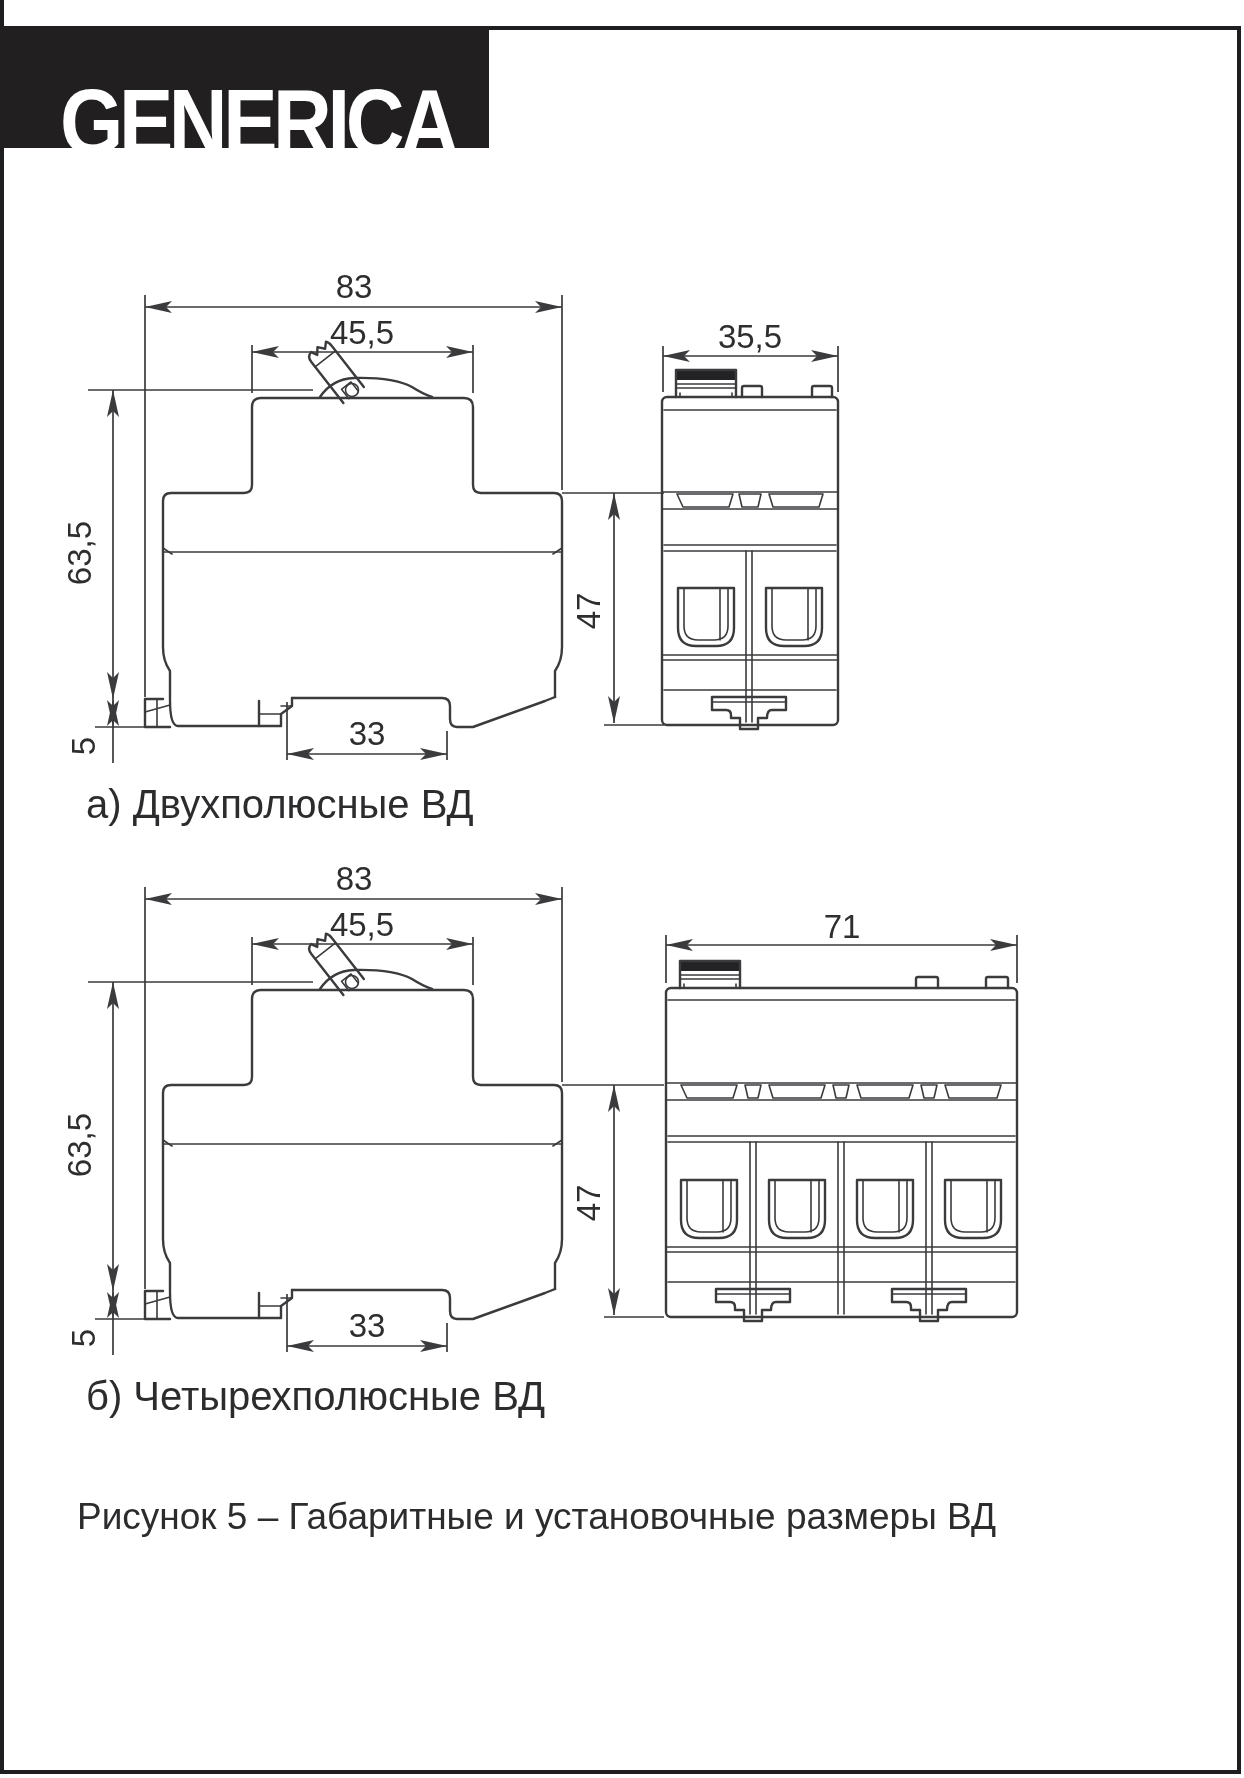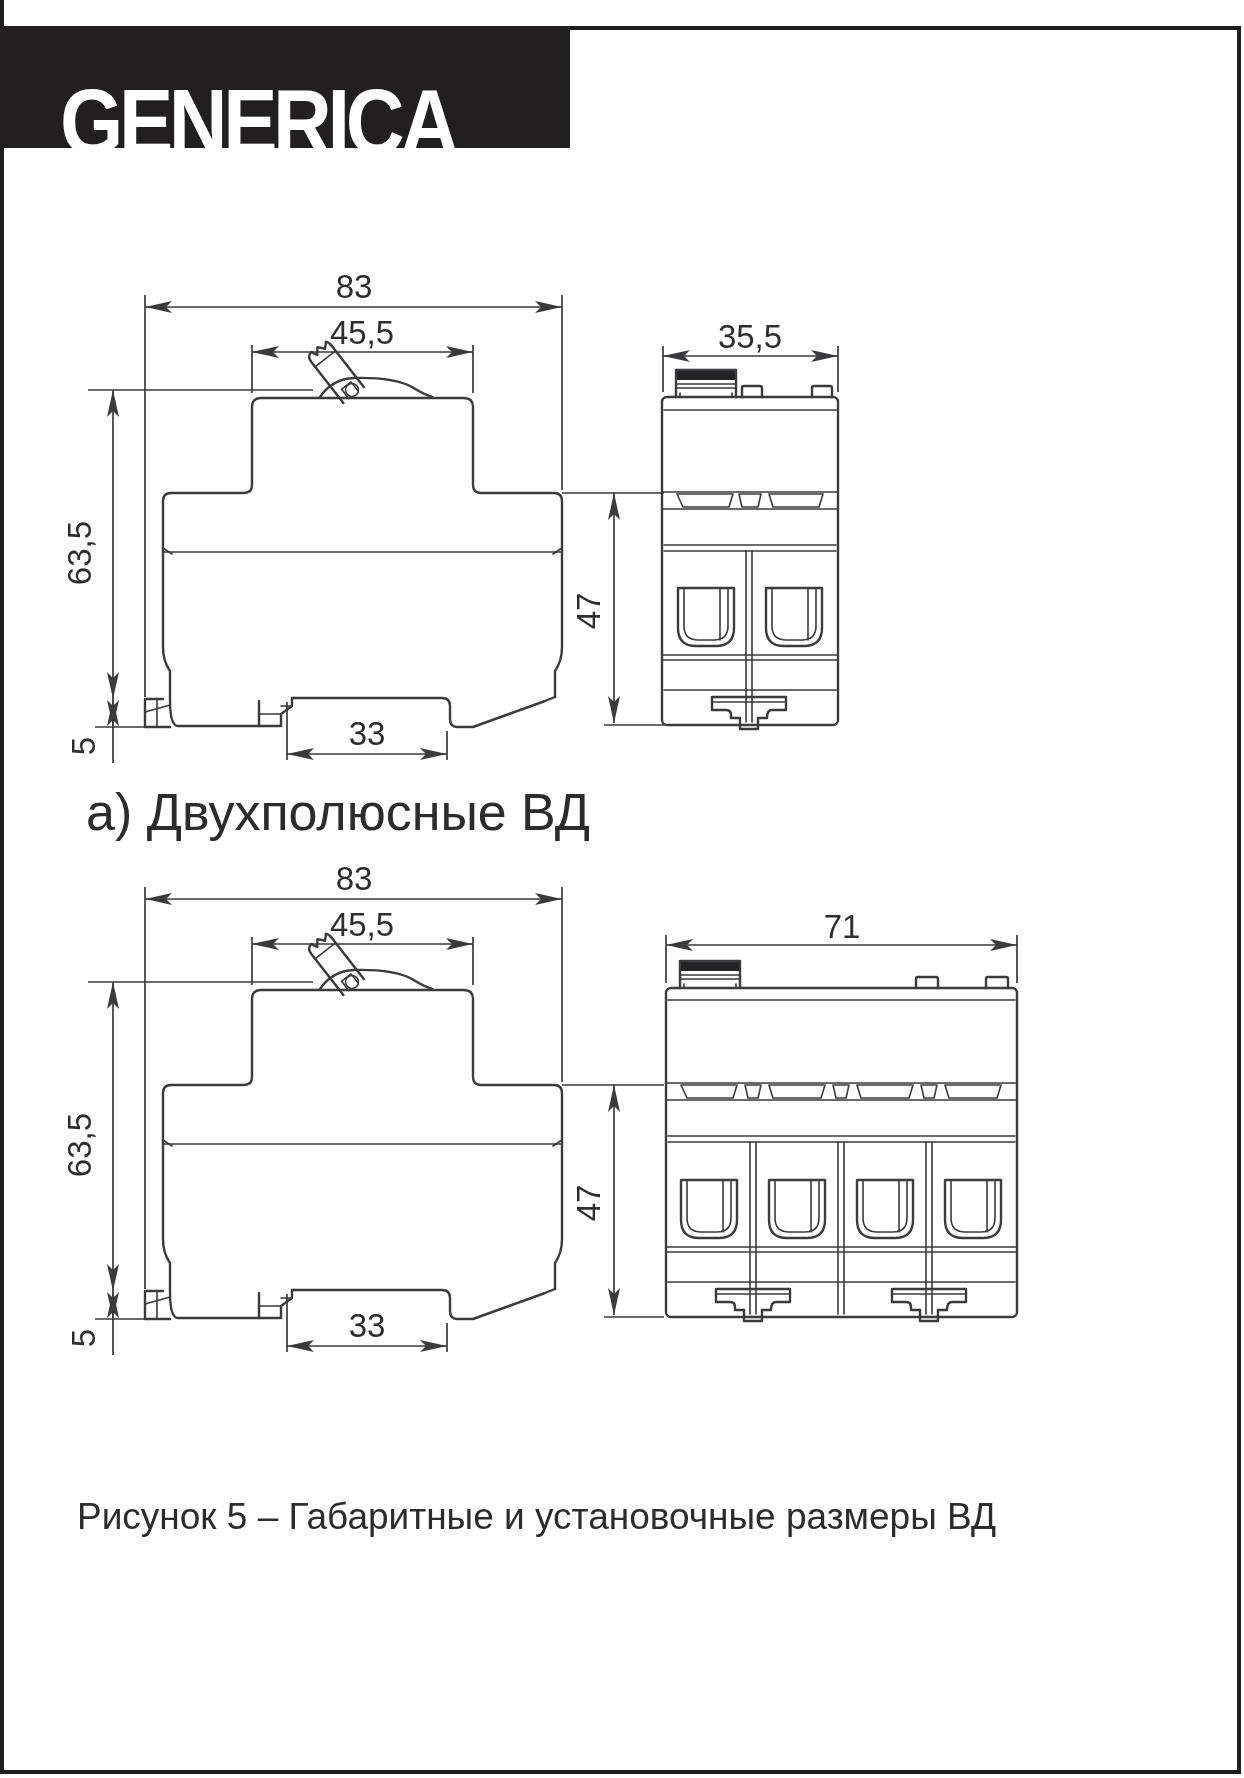--- a/index.html
+++ b/index.html
@@ -1,25 +1,25 @@
 <!DOCTYPE html>
 <html><head>
 <meta charset="utf-8">
 <style>
   html,body{margin:0;padding:0;background:#fff;}
   .page{position:relative;width:1244px;height:1778px;background:#ffffff;overflow:hidden;
         font-family:"Liberation Sans","DejaVu Sans",sans-serif;}
   .frame{position:absolute;left:0;top:26px;width:1241px;height:1748px;
          border:4px solid #1e1e21;box-sizing:border-box;}
   .corner-sliver{position:absolute;left:0;top:0;width:4px;height:30px;background:#1e1e21;}
-  .logo-band{position:absolute;left:0;top:26px;width:570px;height:122px;background:#211f20;}
+  .logo-band{position:absolute;left:0;top:26px;width:489px;height:122px;background:#211f20;}
   .logo-text{position:absolute;left:60px;top:50px;color:#ffffff;font-weight:bold;
              font-size:93px;line-height:1;letter-spacing:-5px;white-space:nowrap;
              transform:scaleX(0.875);transform-origin:left top;}
-  .fig-label{position:absolute;color:#2c2c2e;font-size:52px;white-space:nowrap;}
+  .fig-label{position:absolute;color:#2c2c2e;font-size:40px;white-space:nowrap;}
   .label-a{left:86px;top:782px;}
   .label-b{left:86px;top:1374px;}
   .caption{position:absolute;left:77px;top:1496px;color:#2c2c2e;font-size:37px;white-space:nowrap;}
   svg.drawing{position:absolute;left:0;top:0;width:1244px;height:1778px;}
   svg .geo{fill:none;stroke:#3b3b3e;stroke-width:2.4;stroke-linejoin:round;stroke-linecap:round;}
   svg .thin{fill:none;stroke:#3b3b3e;stroke-width:1.6;stroke-linejoin:round;stroke-linecap:round;}
   svg .dim{fill:none;stroke:#3b3b3e;stroke-width:1.7;}
   svg .ah{fill:#3b3b3e;stroke:none;}
   svg .blk{fill:#232325;stroke:none;}
   svg text{fill:#2e2e30;font-family:"Liberation Sans","DejaVu Sans",sans-serif;font-size:33px;}
@@ -190,15 +190,16 @@
 
         <path class="thin" d="M666,1247 H1017 M666,1252 H1017 M668,1282 H1015"></path>
 
         <use href="#clip" x="753" y="1289"></use>
         <use href="#clip" x="929" y="1289"></use>
       </g>
     </g>
   </svg>
 
   <div class="fig-label label-a">а) Двухполюсные ВД</div>
+  <div class="fig-label label-b">б) Четырехполюсные ВД</div>
   <div class="caption">Рисунок 5 – Габаритные и установочные размеры ВД</div>
 
 </div>
 
 </body></html>

